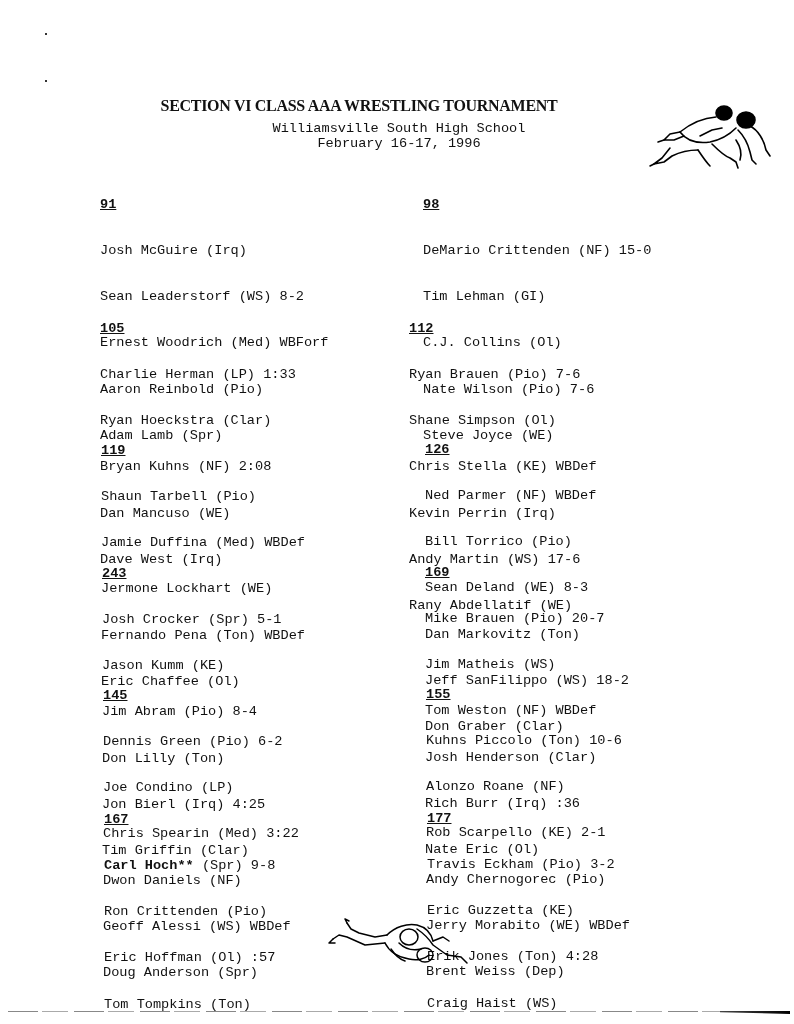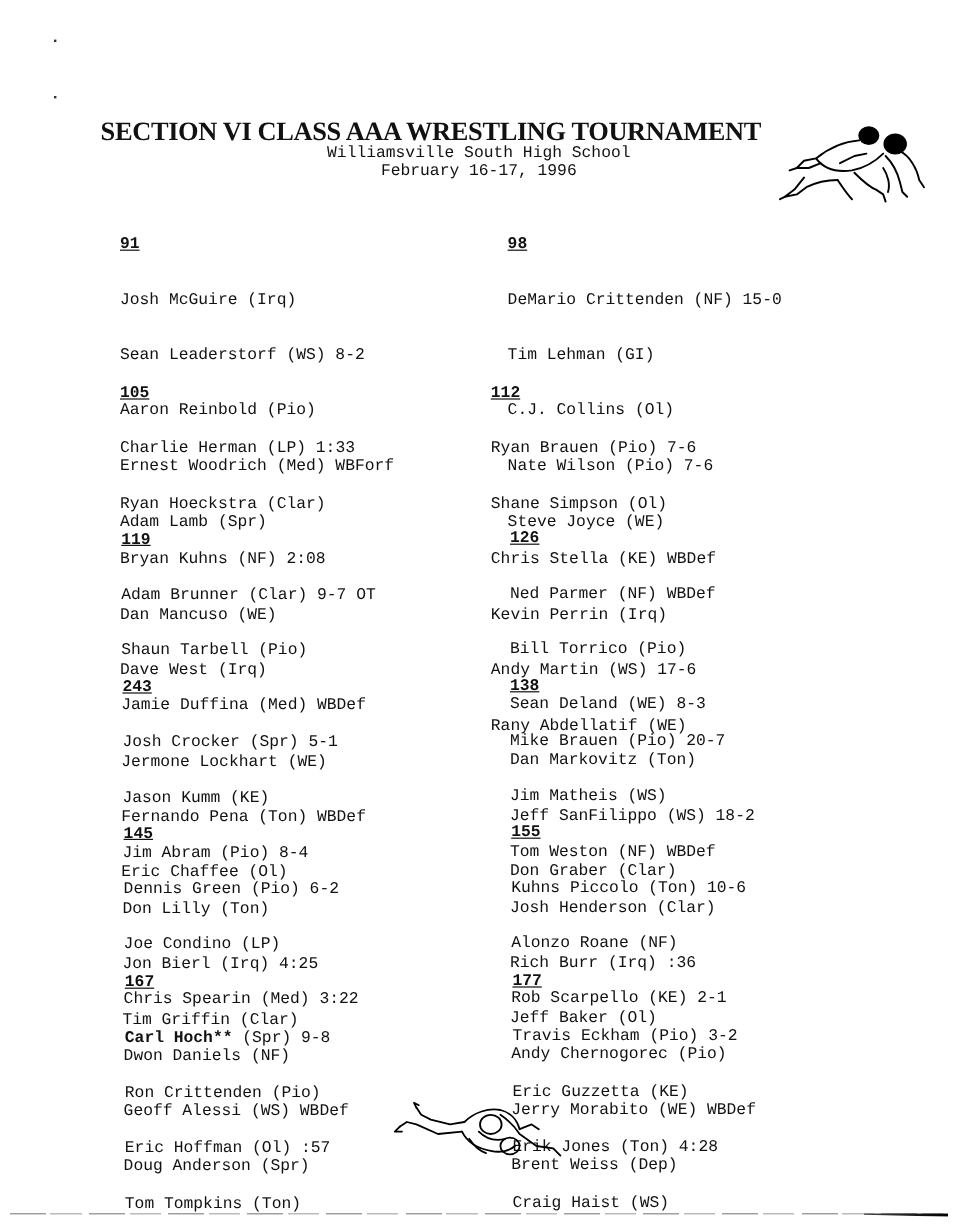--- a/index.html
+++ b/index.html
@@ -1,20 +1,20 @@
 <!DOCTYPE html>
 <html><head>
 <meta charset="utf-8">
 <style>
   html, body { margin:0; padding:0; background:#ffffff; }
   body { width:794px; height:1024px; position:relative; overflow:hidden; color:#111; }
   .speck { position:absolute; width:2px; height:2px; background:#333; }
   .title {
     position:absolute; left:0; top:97px; width:720px; text-align:center;
-    font-family:"Liberation Serif", serif; font-weight:bold; font-size:22px;
+    font-family:"Liberation Serif", serif; font-weight:bold; font-size:16px;
     letter-spacing:-0.3px; transform:translateX(-1px);
   }
   .sub {
     position:absolute; left:0; width:794px; text-align:center;
     font-family:"Liberation Mono", monospace; font-size:13.6px;
   }
   .sub.l1 { top:121px; transform:translateX(2px); }
   .sub.l2 { top:136px; transform:translateX(2px); }
   .art-top { position:absolute; left:640px; top:100px; width:135px; height:70px; }
   .art-bottom { position:absolute; left:325px; top:915px; width:145px; height:60px; }
@@ -56,37 +56,36 @@
   <path d="M72 44 C78 50 84 56 90 58 L96 62 L98 68"></path>
   <path d="M60 36 L72 30 L82 28"></path>
   <path d="M14 64 L10 66 M24 40 L18 42"></path>
   <path d="M96 40 C100 46 102 54 100 60"></path>
 </svg>
 
 <div class="block" style="left:100px;top:166px;">
   <span class="wt">91</span>
   <span class="line"><span>Josh McGuire</span><span> (Irq)</span></span>
   <span class="line"><span>Sean Leaderstorf</span><span> (WS) 8-2</span></span>
+  <span class="line"><span>Ernest Woodrich</span><span> (Med) WBForf</span></span>
   <span class="line"><span>Aaron Reinbold</span><span> (Pio)</span></span>
-  <span class="line"><span>Ernest Woodrich</span><span> (Med) WBForf</span></span>
   <span class="line"><span>Adam Lamb</span><span> (Spr)</span></span>
 </div>
 
 <div class="block" style="left:100px;top:290px;">
   <span class="wt">105</span>
   <span class="line"><span>Charlie Herman</span><span> (LP) 1:33</span></span>
   <span class="line"><span>Ryan Hoeckstra</span><span> (Clar)</span></span>
   <span class="line"><span>Bryan Kuhns</span><span> (NF) 2:08</span></span>
   <span class="line"><span>Dan Mancuso</span><span> (WE)</span></span>
   <span class="line"><span>Dave West</span><span> (Irq)</span></span>
 </div>
 
 <div class="block" style="left:101px;top:412px;">
   <span class="wt">119</span>
-  <span class="line"><span>Adam Brunner</span><span> (Clar) 9-7 OT</span></span>
   <span class="line"><span>Shaun Tarbell</span><span> (Pio)</span></span>
   <span class="line"><span>Jamie Duffina</span><span> (Med) WBDef</span></span>
   <span class="line"><span>Jermone Lockhart</span><span> (WE)</span></span>
   <span class="line"><span>Fernando Pena</span><span> (Ton) WBDef</span></span>
   <span class="line"><span>Eric Chaffee</span><span> (Ol)</span></span>
 </div>
 
 <div class="block" style="left:102px;top:535px;">
   <span class="wt">243</span>
   <span class="line"><span>Josh Crocker</span><span> (Spr) 5-1</span></span>
@@ -140,27 +139,27 @@
   <span class="wt">126</span>
   <span class="line"><span>Ned Parmer</span><span> (NF) WBDef</span></span>
   <span class="line"><span>Bill Torrico</span><span> (Pio)</span></span>
   <span class="line"><span>Sean Deland</span><span> (WE) 8-3</span></span>
   <span class="line"><span>Dan Markovitz</span><span> (Ton)</span></span>
   <span class="line"><span>Jeff SanFilippo</span><span> (WS) 18-2</span></span>
   <span class="line"><span>Don Graber</span><span> (Clar)</span></span>
 </div>
 
 <div class="block" style="left:425px;top:534px;">
-  <span class="wt">138</span>
+  <span class="wt">169</span>
   <span class="line"><span>Mike Brauen</span><span> (Pio) 20-7</span></span>
   <span class="line"><span>Jim Matheis</span><span> (WS)</span></span>
   <span class="line"><span>Tom Weston</span><span> (NF) WBDef</span></span>
   <span class="line"><span>Josh Henderson</span><span> (Clar)</span></span>
   <span class="line"><span>Rich Burr</span><span> (Irq) :36</span></span>
-  <span class="line"><span>Jeff Baker</span><span> (Ol)</span></span>
+  <span class="line"><span>Nate Eric</span><span> (Ol)</span></span>
 </div>
 
 <div class="block" style="left:426px;top:656px;">
   <span class="wt">155</span>
   <span class="line"><span>Kuhns Piccolo</span><span> (Ton) 10-6</span></span>
   <span class="line"><span>Alonzo Roane</span><span> (NF)</span></span>
   <span class="line"><span>Rob Scarpello</span><span> (KE) 2-1</span></span>
   <span class="line"><span>Andy Chernogorec</span><span> (Pio)</span></span>
   <span class="line"><span>Jerry Morabito</span><span> (WE) WBDef</span></span>
   <span class="line"><span>Brent Weiss</span><span> (Dep)</span></span>

